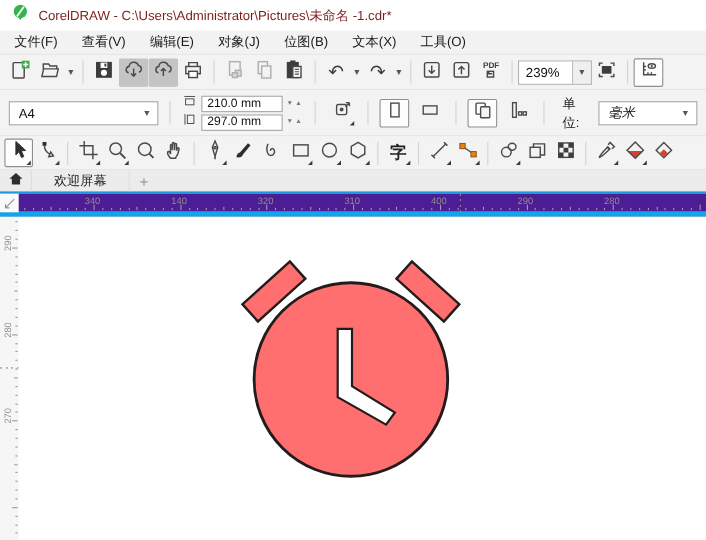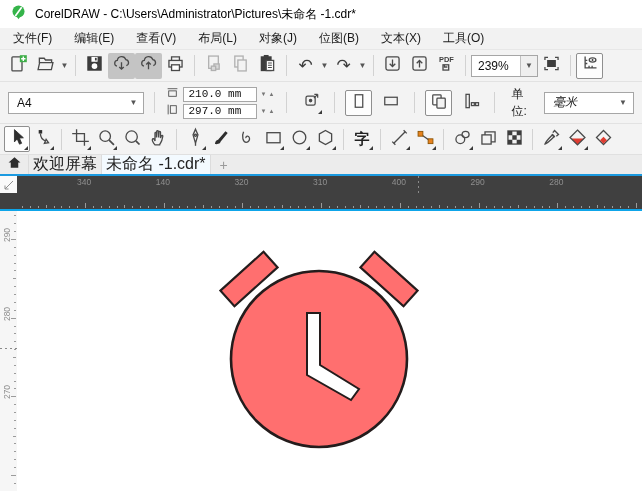--- a/index.html
+++ b/index.html
@@ -2,21 +2,21 @@
 <html><head>
 <meta charset="utf-8">
 <style>
   * { margin:0; padding:0; box-sizing:border-box; }
   html,body { width:642px; height:491px; overflow:hidden; background:#fff;
     font-family:"Liberation Sans", sans-serif; -webkit-font-smoothing:antialiased; }
 
   
   .titlebar { height:28px; background:#ffffff; display:flex; align-items:center;
     padding-left:10px; gap:8px; }
-  .titlebar .ttl { font-size:12px; color:#000000; white-space:nowrap; }
+  .titlebar .ttl { font-size:12px; color:#7f1d1d; white-space:nowrap; }
 
   
   .menubar { height:22px; background:#f2f2f2; display:flex; align-items:center;
     padding-left:2px; border-bottom:1px solid #e7e7e7; }
   .menu-item { font-size:12px; color:#1b1b1b; padding:0 11px; line-height:21px; cursor:default; }
 
   
   .toolbar { height:32px; background:#f3f3f3; display:flex; align-items:center;
     padding:0 5px; border-bottom:1px solid #e2e2e2; }
   .propbar { height:42px; background:#f3f3f3; display:flex; align-items:center;
@@ -46,37 +46,37 @@
 
   .pcombo { height:22px; background:#fff; border:1px solid #a6a6a6; display:flex;
     align-items:center; font-size:12px; color:#111; padding-left:8px; position:relative; }
   .pcombo .caret { position:absolute; right:6px; font-size:8px; color:#555; }
   .pcombo.pagesize { width:157px; }
   .pcombo.units { width:103px;font-style:italic; }
 
   .size-col { display:flex; flex-direction:column; gap:1px; }
   .size-row { display:flex; align-items:center; height:16px; gap:3px; }
   .szfield { width:74px; height:15px; border:1px solid #a6a6a6; font-size:11px;
-    padding-left:4px; font-family:Liberation Mono, monospace; color:#111; outline:none; }
+    padding-left:4px; font-family:Liberation Sans, sans-serif; color:#111; outline:none; }
   .spin { display:flex; gap:2px; font-size:6px; color:#777; width:16px; }
   .units-label { font-size:12px; color:#1b1b1b; margin:0 4px 0 6px; }
 
   
   .tabbar { height:21px; background:#ececec; display:flex; align-items:stretch;
     border-bottom:2px solid #1b9ae0; }
   .home { width:28px; display:flex; align-items:center; justify-content:center; }
-  .dtab { padding:0 4px; font-size:16px; color:#222; display:flex; align-items:center;
+  .dtab { padding:0 20px; font-size:12px; color:#222; display:flex; align-items:center;
     border-right:1px solid #dcdcdc; white-space:nowrap; }
   .dtab.first { border-left:1px solid #dcdcdc; }
   .dtab.active { background:#f3faff; }
   .newtab { width:26px; display:flex; align-items:center; justify-content:center;
     color:#9a9a9a; font-size:14px; }
 
   
-  .hruler { height:35px; position:relative; background:#404040; border-bottom:2px solid #0ea5e9; }
+  .hruler { height:21px; position:relative; background:#4c1d95; border-bottom:5px solid #0ea5e9; }
   .rcorner { position:absolute; left:0; top:0; width:17px; height:17px; background:#fafafa;
     z-index:3; display:flex; align-items:center; justify-content:center; }
   .htick { position:absolute; bottom:1px; width:1px; background:#9b9b9b; }
   .hlabel { position:absolute; top:1px; font-size:8.5px; color:#8f8f8f; }
   .hguide { position:absolute; top:0; height:17px; width:1px;
     background:repeating-linear-gradient(to bottom,#8a8a8a 0 2px,transparent 2px 5px); }
 
   .mainarea { display:flex; height:298px; }
   .vruler { width:17px; position:relative; background:#f6f6f6; flex:0 0 auto; }
   .vtick { position:absolute; right:1px; height:1px; background:#9b9b9b; }
@@ -97,23 +97,22 @@
       <circle cx="12" cy="10.5" r="8.5" fill="#35b44a"></circle>
       <path d="M7.5 17L16.5 4.5" stroke="#fff" stroke-width="2.4" fill="none"></path>
       <path d="M10 18.5l2 3 2-3z" fill="#35b44a"></path>
     </svg>
   </span>
   <span class="ttl">CorelDRAW - C:\Users\Administrator\Pictures\未命名 -1.cdr*</span>
 </div>
 
 <div class="menubar">
     <div class="menu-item">文件(F)</div>
+    <div class="menu-item">查看(V)</div>
     <div class="menu-item">编辑(E)</div>
-    <div class="menu-item">查看(V)</div>
-    <div class="menu-item">布局(L)</div>
     <div class="menu-item">对象(J)</div>
     <div class="menu-item">位图(B)</div>
     <div class="menu-item">文本(X)</div>
     <div class="menu-item">工具(O)</div>
   </div>
 
 <div class="toolbar">
     <div class="tbtn">
       <span><svg width="21" height="21" viewBox="0 0 24 24" fill="none" stroke="#4a4a4a" stroke-width="1.5">
           <rect x="4.5" y="4.5" width="11.5" height="16" rx="1"></rect>
@@ -459,21 +458,20 @@
 
 <div class="tabbar">
   <span class="home">
     <span>
       <svg width="15" height="15" viewBox="0 0 24 24">
         <path d="M12 3.5L2.5 12H6v8.5h12V12h3.5z" fill="#2e2e2e"></path>
         </svg>
     </span>
   </span>
   <div class="dtab first">欢迎屏幕</div>
-  <div class="dtab active">未命名 -1.cdr*</div>
   <span class="newtab">+</span>
 </div>
 
 <div class="hruler">
   <span class="rcorner">
     <svg width="12" height="12" viewBox="0 0 24 24" fill="none" stroke="#8f8f8f" stroke-width="2">
       <path d="M4 20L20 4M4 20v-7M4 20h7"></path>
       </svg>
   </span>
 <span class="htick" style="left: 22px; height: 2px;"></span>

